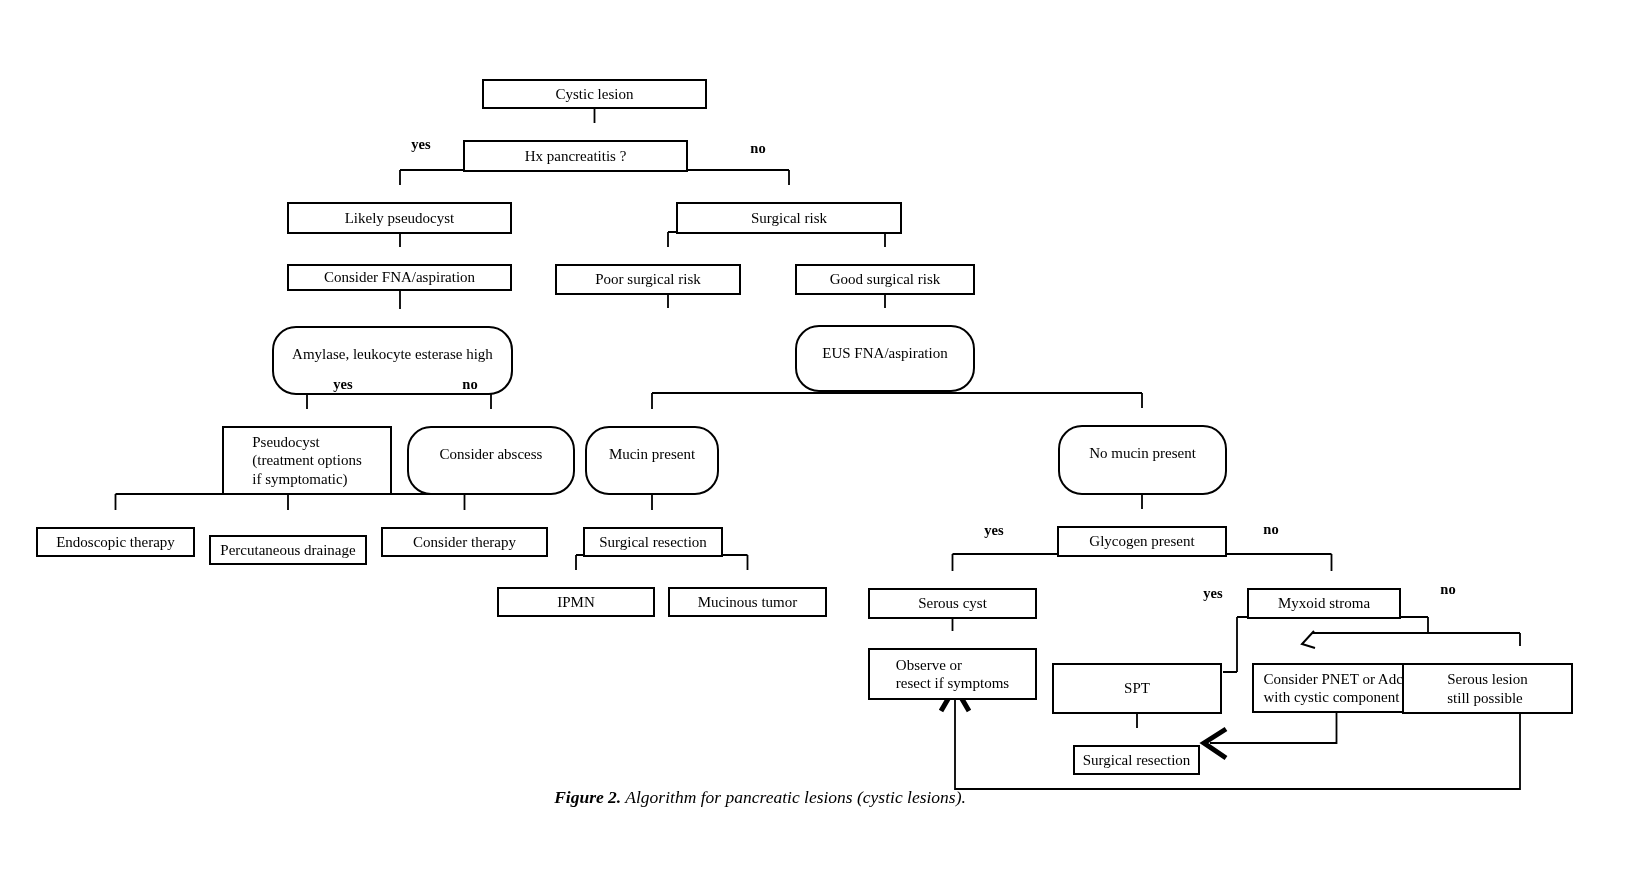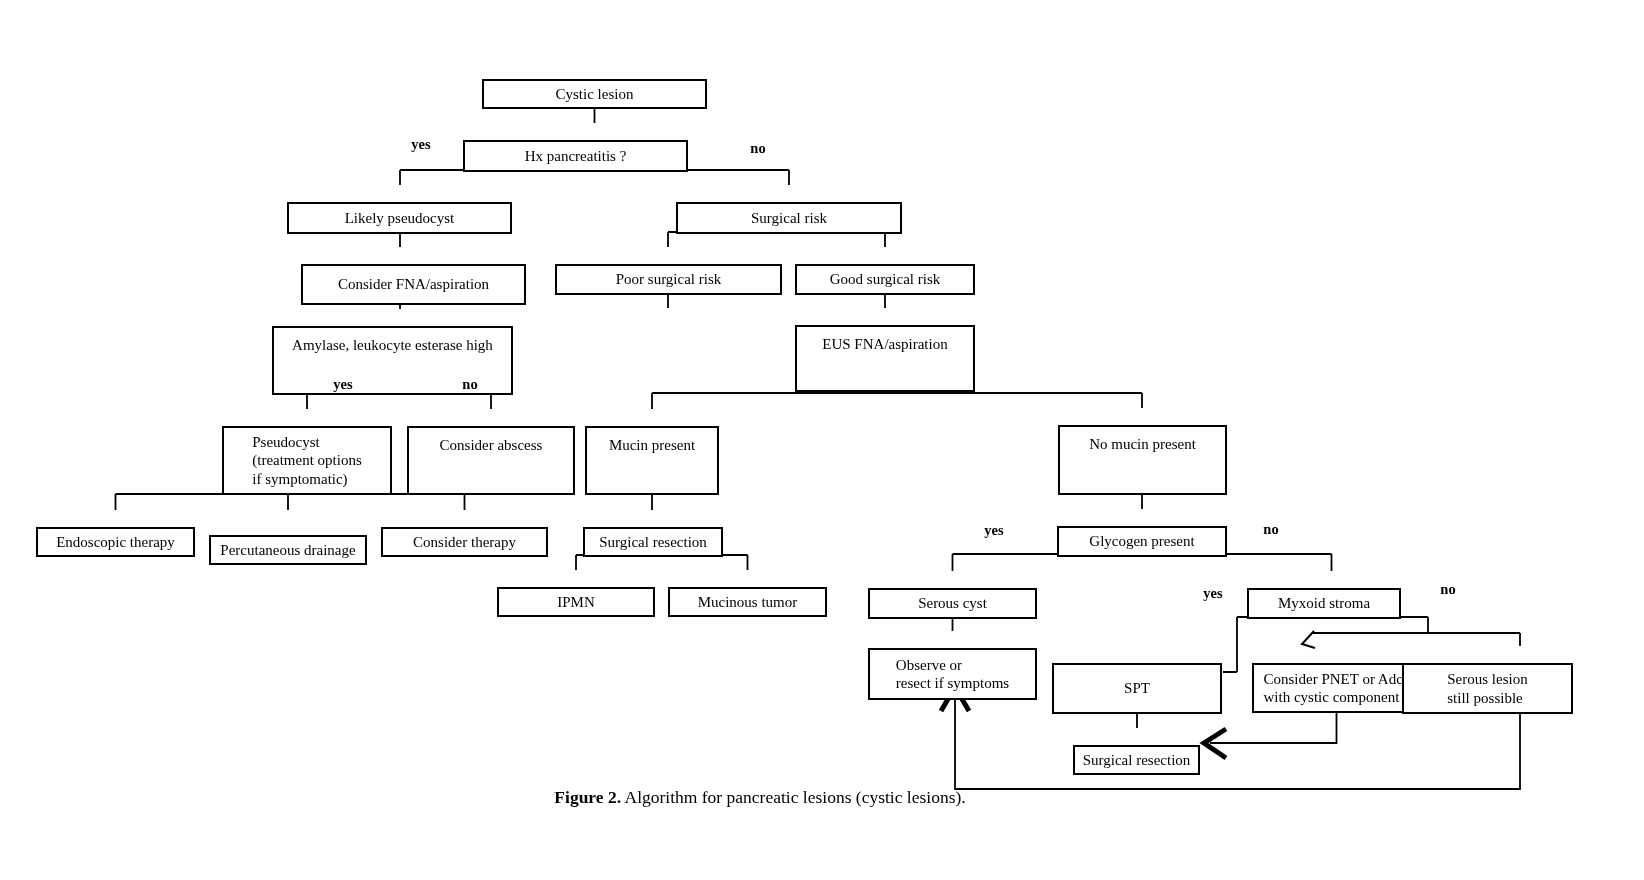--- a/index.html
+++ b/index.html
@@ -20,35 +20,36 @@
     display:flex;
     align-items:center;
     justify-content:center;
     font-size:15px;
     line-height:1.22;
     white-space:pre-line;
     z-index:2;
     padding:1px 3px;
     margin-top:17px;
   }
-  .node.top{align-items:flex-start;padding-top:8px;}
+  .node.top{align-items:flex-start;padding-top:17px;border-radius:24px;}
   .edge-label{
     position:absolute;
     transform:translateX(-50%);
     font-size:14.5px;
     z-index:3;
     white-space:nowrap;
     font-weight:bold;
   }
   .caption{
     position:absolute;
     left:0;top:787px;width:1520px;
     text-align:center;
     font-size:17.5px;
     z-index:3;
+    font-style:italic;
   }
   .caption b{font-weight:bold;}
 </style>
 </head>
 <body>
 
 <div class="stage">
 
   <svg class="wires" width="1644" height="880" viewBox="0 0 1644 880" fill="none" stroke="#000" stroke-width="1.8">
 
@@ -88,22 +89,22 @@
     <path d="M1226,729 L1204,743 L1226,758" stroke-width="5"></path>
 
     <path d="M1520,697 V789 H955 V690"></path>
     <path d="M941,711 L955,687 L969,711" stroke-width="5"></path>
   </svg>
 
   <div class="node" style="left:482px;top:62px;width:225px;height:30px">Cystic lesion</div>
   <div class="node" style="left:463px;top:123px;width:225px;height:32px">Hx pancreatitis ?</div>
   <div class="node" style="left:287px;top:185px;width:225px;height:32px">Likely pseudocyst</div>
   <div class="node" style="left:676px;top:185px;width:226px;height:32px">Surgical risk</div>
-  <div class="node" style="left:301px;top:247px;width:225px;height:41px">Consider FNA/aspiration</div>
-  <div class="node" style="left:555px;top:247px;width:227px;height:31px">Poor surgical risk</div>
+  <div class="node" style="left:287px;top:247px;width:225px;height:27px">Consider FNA/aspiration</div>
+  <div class="node" style="left:555px;top:247px;width:186px;height:31px">Poor surgical risk</div>
   <div class="node" style="left:795px;top:247px;width:180px;height:31px">Good surgical risk</div>
   <div class="node top" style="left:272px;top:309px;width:241px;height:69px">Amylase, leukocyte esterase high</div>
   <div class="node top" style="left:795px;top:308px;width:180px;height:67px">EUS FNA/aspiration</div>
   <div class="node" style="left:222px;top:409px;width:170px;height:69px">Pseudocyst
 (treatment options
 if symptomatic)</div>
   <div class="node top" style="left:407px;top:409px;width:168px;height:69px">Consider abscess</div>
   <div class="node top" style="left:585px;top:409px;width:134px;height:69px">Mucin present</div>
   <div class="node top" style="left:1058px;top:408px;width:169px;height:70px">No mucin present</div>
   <div class="node" style="left:36px;top:510px;width:159px;height:30px">Endoscopic therapy</div>

